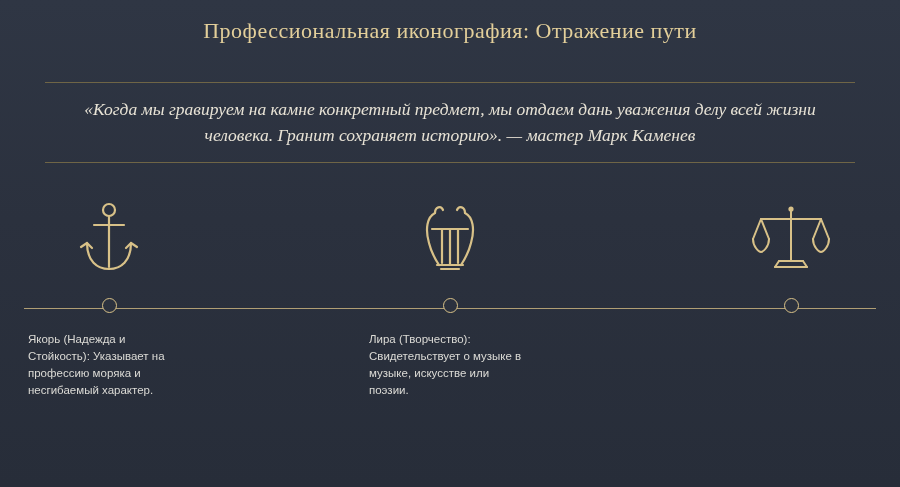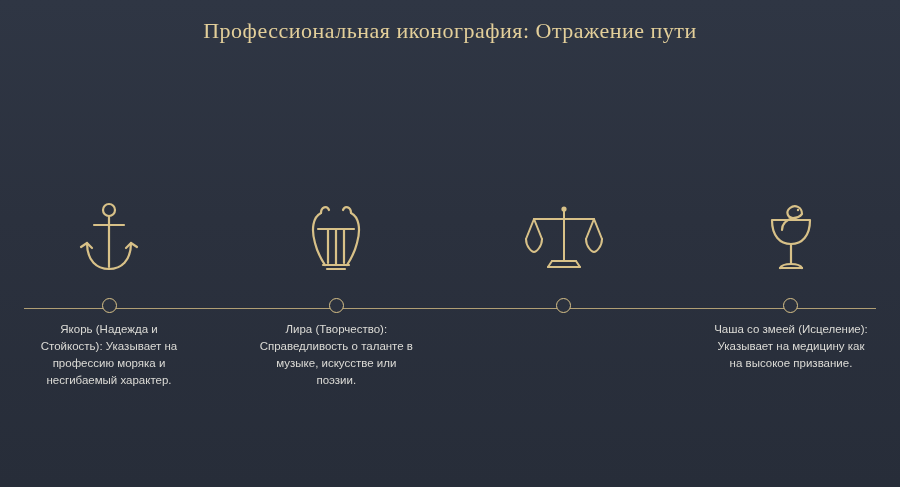--- a/index.html
+++ b/index.html
@@ -91,35 +91,38 @@
   .node {
     margin-top: 20px;
     width: 15px;
     height: 15px;
     border-radius: 50%;
     border: 1.6px solid #d8c188;
     background: #2b313e;
     box-sizing: border-box;
   }
   .caption {
-    margin-top: 8px;
+    margin-top: 18px;
     font-size: 11.5px;
     line-height: 17px;
     color: #dcdbd6;
-    text-align: center;
+    text-align: left;
     width: 162px;
   }
 </style>
 </head>
 <body>
 
 <div class="page">
 
   <div class="title">Профессиональная иконография: Отражение пути</div>
 
+  <div class="quote-wrap">
+    <p class="quote-text">«Когда мы гравируем на камне конкретный предмет, мы отдаем дань уважения делу всей жизни человека. Гранит сохраняет историю». — мастер Марк Каменев</p>
+  </div>
 
   <div class="timeline-line"></div>
 
   <div class="items">
 
     <div class="item">
       <div class="icon-box">
         <svg width="62" height="74" viewBox="0 0 62 74" fill="none" stroke="#d8c188" stroke-width="2.2" stroke-linecap="round" stroke-linejoin="round">
           <circle cx="31" cy="9" r="6"></circle>
           <path d="M31 15 L31 66"></path>
@@ -142,52 +145,37 @@
           <path d="M44 12 C44 6 38 4 36 9"></path>
           <path d="M11 28 L47 28"></path>
           <path d="M21 28 L21 62"></path>
           <path d="M29 28 L29 64"></path>
           <path d="M37 28 L37 62"></path>
           <path d="M16 64 L42 64"></path>
           <path d="M20 68 L38 68"></path>
         </svg>
       </div>
       <div class="node"></div>
-      <div class="caption">Лира (Творчество): Справедливость о таланте в музыке, искусстве или поэзии.</div>
+      <div class="caption">Лира (Творчество): Свидетельствует о музыке в музыке, искусстве или поэзии.</div>
     </div>
 
     <div class="item">
       <div class="icon-box">
         <svg width="78" height="70" viewBox="0 0 78 70" fill="none" stroke="#d8c188" stroke-width="2" stroke-linecap="round" stroke-linejoin="round">
           <path d="M39 6 L39 58"></path>
           <circle cx="39" cy="6" r="2.6" fill="#d8c188" stroke="none"></circle>
           <path d="M9 16 L69 16"></path>
           <path d="M9 16 L1 36 M9 16 L17 36"></path>
           <path d="M1 36 C1 44 7 49 9 49 C11 49 17 44 17 36"></path>
           <path d="M69 16 L61 36 M69 16 L77 36"></path>
           <path d="M61 36 C61 44 67 49 69 49 C71 49 77 44 77 36"></path>
           <path d="M27 58 L51 58"></path>
           <path d="M23 64 L55 64"></path>
           <path d="M27 58 L23 64 M51 58 L55 64"></path>
         </svg>
       </div>
       <div class="node"></div>
     </div>
 
-    <div class="item">
-      <div class="icon-box">
-        <svg width="58" height="72" viewBox="0 0 58 72" fill="none" stroke="#d8c188" stroke-width="2.2" stroke-linecap="round" stroke-linejoin="round">
-          <path d="M10 18 C10 34 18 42 29 42 C40 42 48 34 48 18 Z"></path>
-          <path d="M29 42 L29 62"></path>
-          <path d="M18 66 L40 66"></path>
-          <path d="M29 62 C23 62 19 64 18 66 M29 62 C35 62 39 64 40 66"></path>
-          <path d="M40 12 C40 5 33 2 28 6 C23 10 26 16 31 16 C37 16 40 12 40 12"></path>
-          <path d="M31 16 C24 18 20 22 20 28"></path>
-          <circle cx="36" cy="8" r="1.2" fill="#d8c188" stroke="none"></circle>
-        </svg>
-      </div>
-      <div class="node"></div>
-      <div class="caption">Чаша со змеей (Исцеление): Указывает на медицину как на высокое призвание.</div>
-    </div>
 
 
   </div>
 </div>
 
 </body></html>

